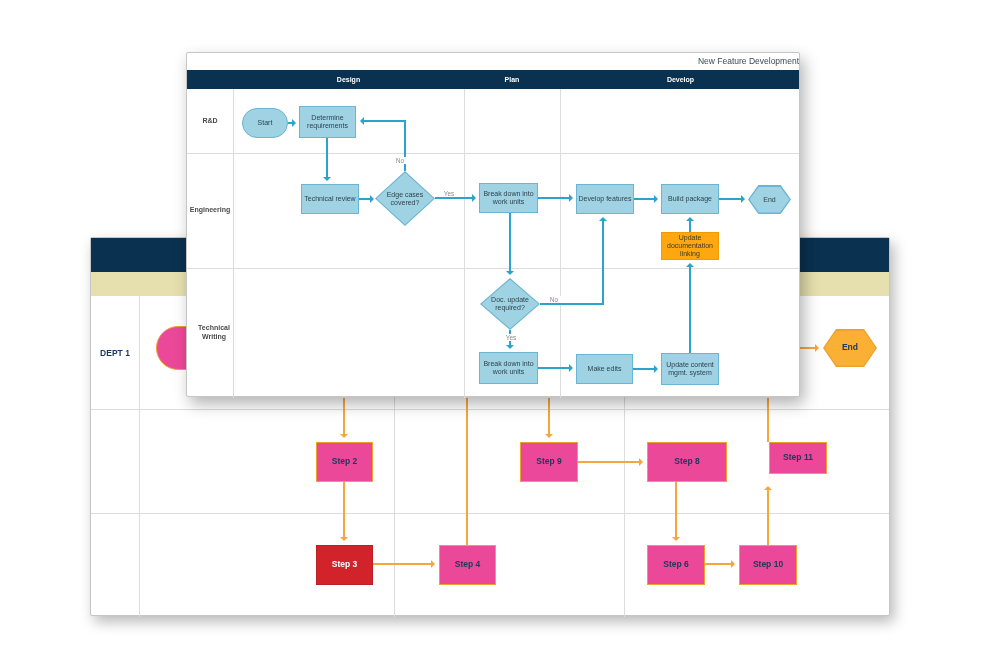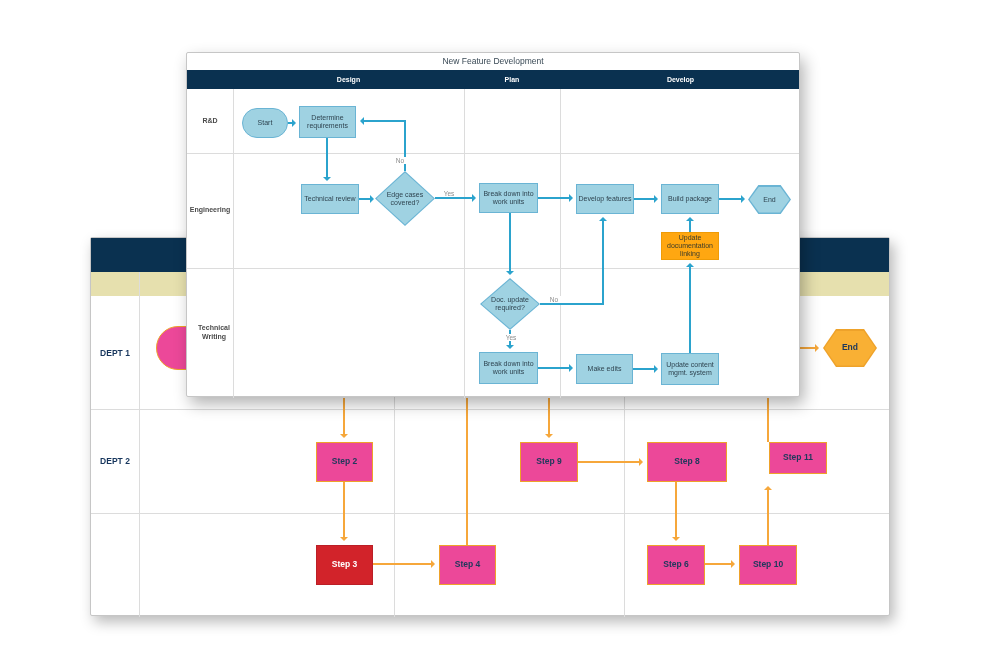--- a/index.html
+++ b/index.html
@@ -12,21 +12,21 @@
   .navy{background:#0a3150;}
   .tan{background:#e6e0ae;}
   .gridv{position:absolute;width:1px;background:#dcdcdc;}
   .gridh{position:absolute;height:1px;background:#dcdcdc;}
   .lane-lbl{position:absolute;display:flex;align-items:center;justify-content:center;
             text-align:center;font-weight:700;}
   .f-lane{left:0;width:46px;font-size:7px;color:#4a4a4a;line-height:1.2;}
   .b-lane{left:0;width:48px;font-size:8.5px;color:#17365d;}
   .ph{position:absolute;top:17px;height:19px;line-height:19px;text-align:center;
       color:#fff;font-weight:700;font-size:7px;}
-  .fc-title{position:absolute;top:0;left:0;right:0;height:17px;line-height:17px;text-align:center;
+  .fc-title{position:absolute;top:0;left:0;right:0;height:17px;line-height:17px;text-align:right;
             font-size:8.5px;color:#394955;}
   .node{position:absolute;display:flex;align-items:center;justify-content:center;
         text-align:center;font-size:7px;line-height:1.12;box-sizing:border-box;}
   .n-blue{background:#9fd2e2;border:1px solid #6ab4d4;color:#2f4450;}
   .n-org{background:#ffa711;border:1px solid #ef9b06;color:#3c3c2a;}
   .n-amber{background:#ec4899;border:1px solid #eea22a;color:#20395c;font-weight:700;font-size:8.5px;}
   .n-red{background:#d2232a;border:1px solid #bb1f26;color:#fff;font-weight:700;font-size:8.5px;}
   .stadium{border-radius:999px;}
   .shape{background:none !important;border:none !important;}
   .sh-o,.sh-i{position:absolute;}
@@ -65,21 +65,20 @@
     <div class="band navy" style="top:0;height:34px;"></div>
     <div class="band tan" style="top:34px;height:24px;"></div>
 
     <i class="gridv" style="left:48px;top:34px;height:345px;"></i>
     <i class="gridv" style="left:303px;top:34px;height:345px;"></i>
     <i class="gridv" style="left:533px;top:34px;height:345px;"></i>
     <i class="gridh" style="left:0;right:0;top:171px;"></i>
     <i class="gridh" style="left:0;right:0;top:275px;"></i>
 
     <div class="lane-lbl b-lane" style="top:58px;height:113px;">DEPT 1</div>
-    <div class="lane-lbl b-lane" style="top:171px;height:104px;">DEPT 2</div>
 
     <i class="ln v c-org ar-d" style="left:252px;top:160px;height:37px;"></i>
     <i class="ln v c-org ar-d" style="left:252px;top:244px;height:56px;"></i>
     <i class="ln h c-org ar-r" style="left:282px;top:325px;width:59px;"></i>
     <i class="ln v c-org" style="left:375px;top:160px;height:147px;"></i>
     <i class="ln v c-org ar-d" style="left:457px;top:160px;height:37px;"></i>
     <i class="ln h c-org ar-r" style="left:487px;top:223px;width:62px;"></i>
     <i class="ln v c-org ar-d" style="left:584px;top:244px;height:56px;"></i>
     <i class="ln h c-org ar-r" style="left:614px;top:325px;width:27px;"></i>
     <i class="ln v c-org ar-u" style="left:676px;top:251px;height:56px;"></i>

